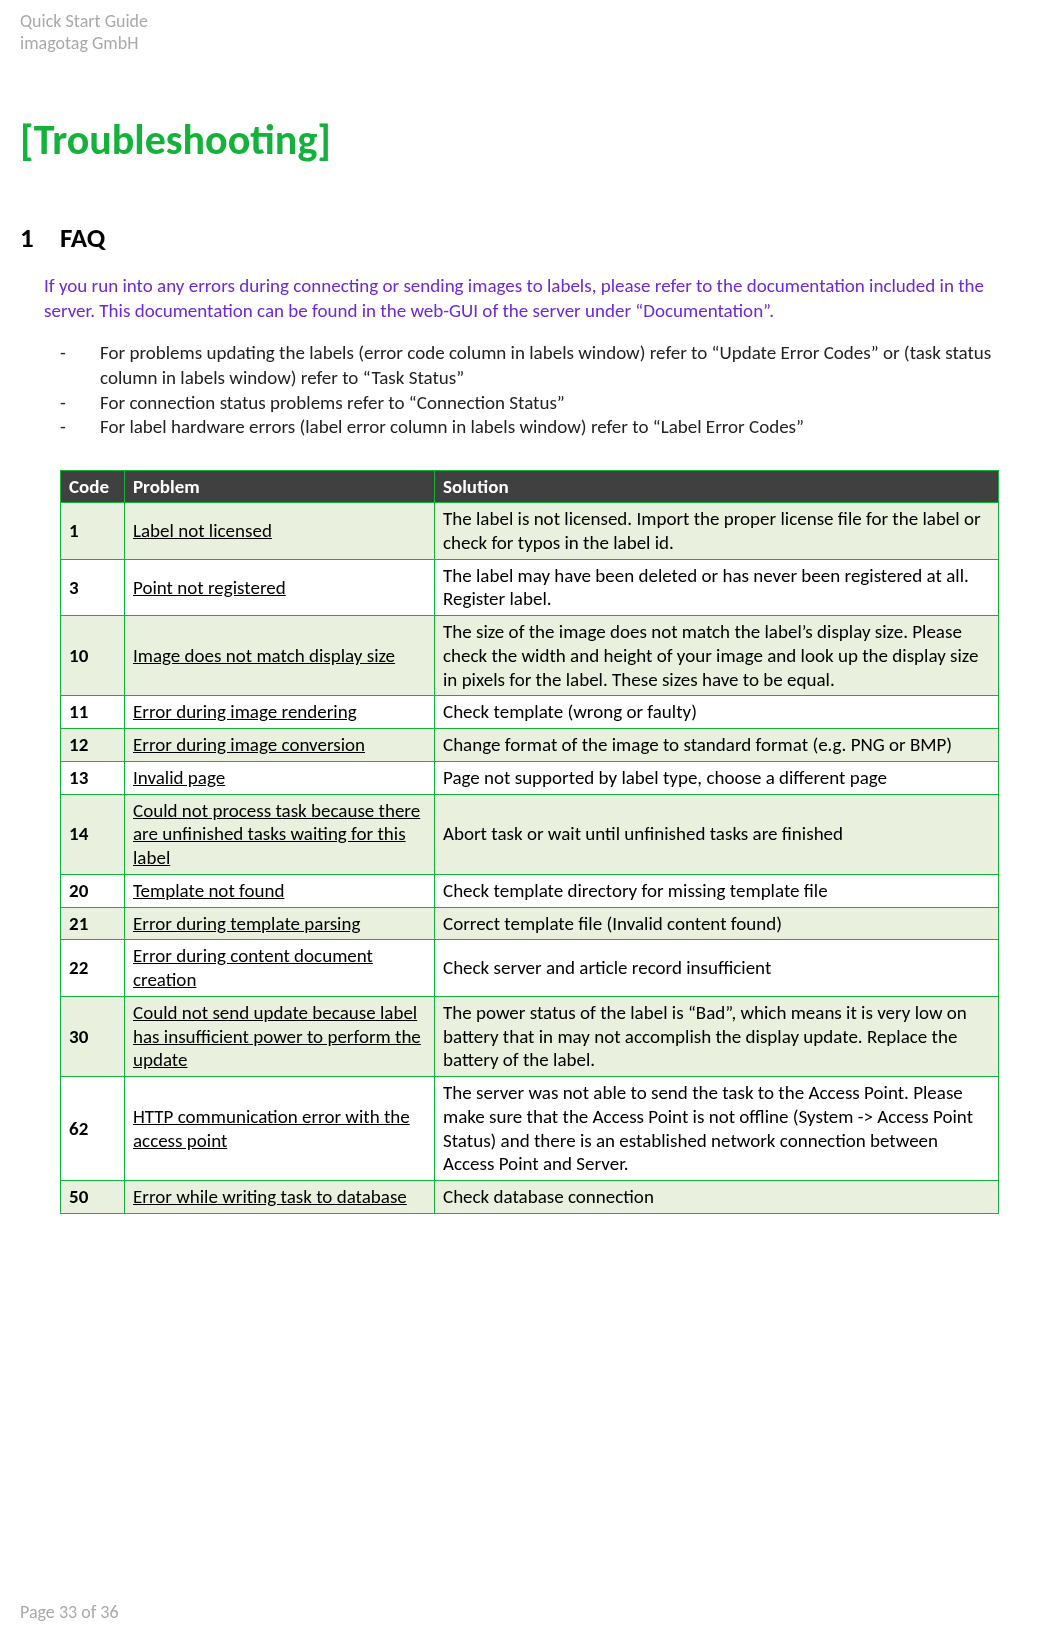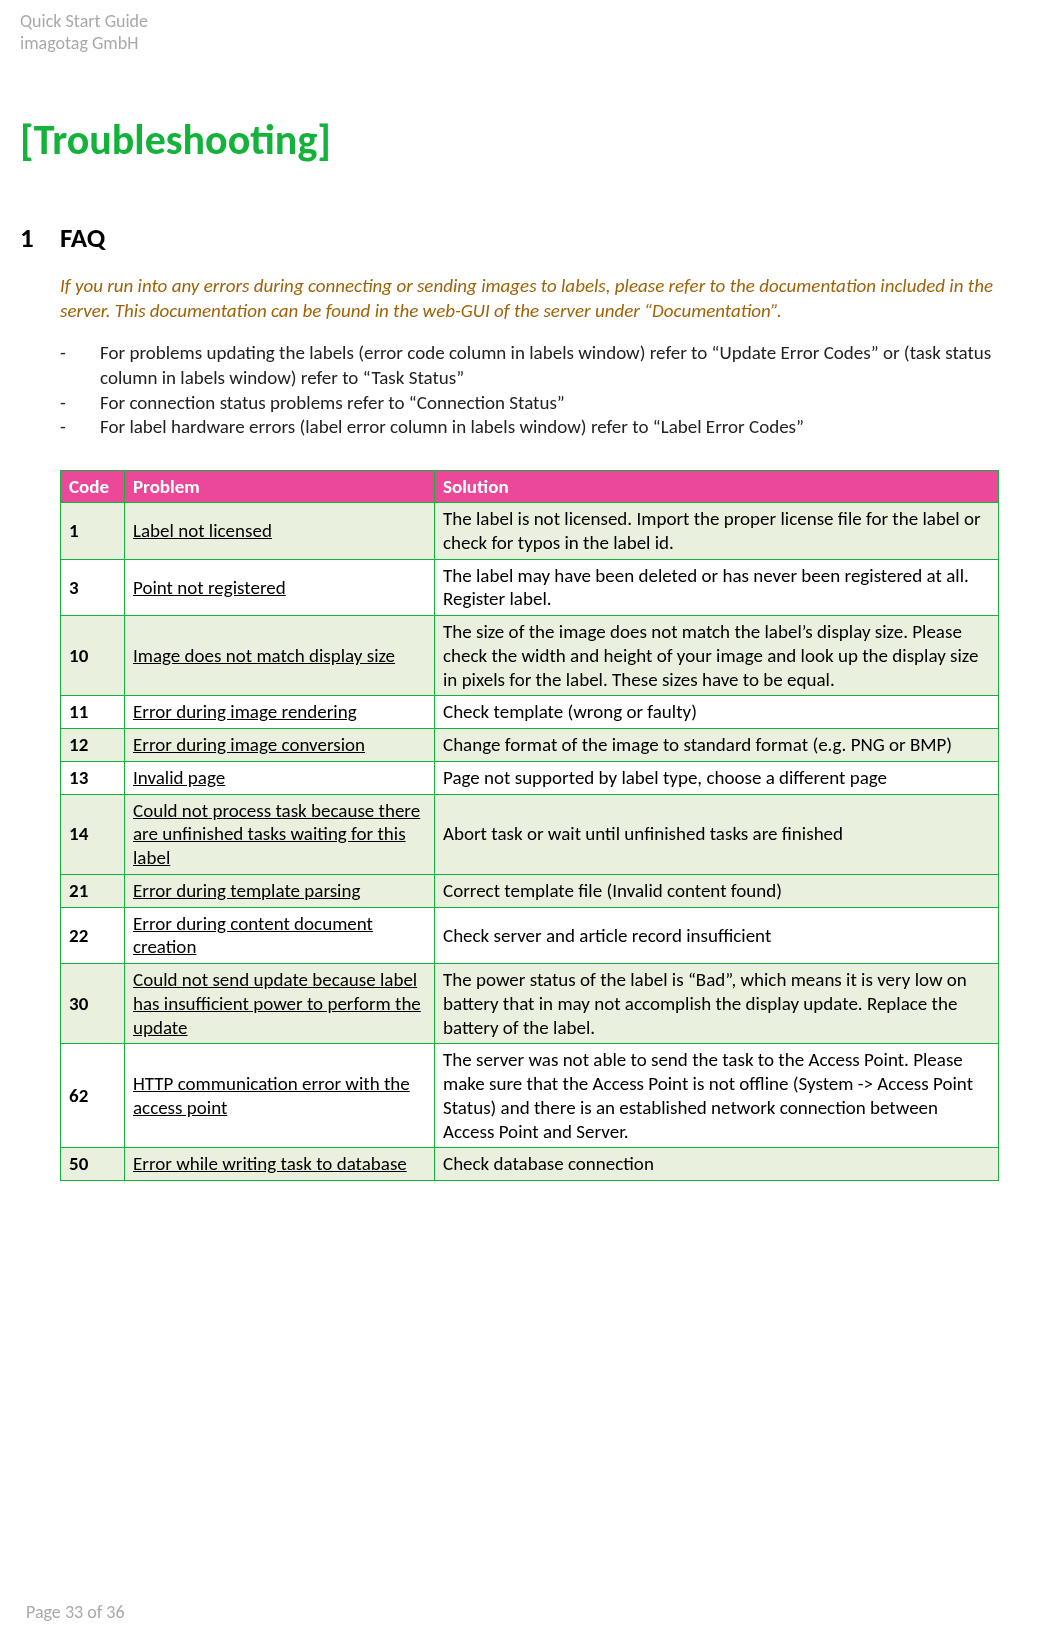--- a/index.html
+++ b/index.html
@@ -31,26 +31,25 @@
       display: flex;
       align-items: baseline;
       font-size: 27px;
       font-weight: bold;
       margin-bottom: 20px;
     }
     .section-heading .num {
       width: 40px;
     }
     .body-text {
-      margin-left: 40px;
+      margin-left: 24px;
       font-size: 19px;
       line-height: 1.3;
-      color: #a16207;
+      color: #6d28d9;
       margin-bottom: 18px;
-      font-style: italic;
     }
     .bullets {
       margin-left: 40px;
       font-size: 19px;
       line-height: 1.3;
       color: #222;
       margin-bottom: 30px;
     }
     .bullets .row {
       display: flex;
@@ -62,21 +61,21 @@
     .bullets .txt {
       flex: 1;
     }
     table {
       margin-left: 40px;
       border-collapse: collapse;
       width: calc(100% - 40px);
       font-size: 19px;
     }
     table th {
-      background: #ec4899;
+      background: #404040;
       color: #fff;
       text-align: left;
       font-weight: bold;
       padding: 4px 8px;
       border: 1px solid #13b33b;
     }
     table td {
       border: 1px solid #13b33b;
       padding: 4px 8px;
       vertical-align: middle;
@@ -89,21 +88,21 @@
     table td:nth-child(2) {
       width: 310px;
       text-decoration: underline;
     }
     tr.shade td {
       background: #e9f0dd;
     }
     .footer {
       position: absolute;
       bottom: 12px;
-      left: 26px;
+      left: 20px;
       color: #a9a9a9;
       font-size: 18px;
     }
   </style>
 </head>
 <body>
 
 <div class="header">
   <span>Quick Start Guide</span>
   <span>imagotag GmbH</span>
@@ -171,20 +170,25 @@
         <tr>
           <td>13</td>
           <td>Invalid page</td>
           <td>Page not supported by label type, choose a different page</td>
         </tr>
         <tr class="shade">
           <td>14</td>
           <td>Could not process task because there are unfinished tasks waiting for this label</td>
           <td>Abort task or wait until unfinished tasks are finished</td>
         </tr>
+        <tr>
+          <td>20</td>
+          <td>Template not found</td>
+          <td>Check template directory for missing template file</td>
+        </tr>
         <tr class="shade">
           <td>21</td>
           <td>Error during template parsing</td>
           <td>Correct template file (Invalid content found)</td>
         </tr>
         <tr>
           <td>22</td>
           <td>Error during content document creation</td>
           <td>Check server and article record insufficient</td>
         </tr>

